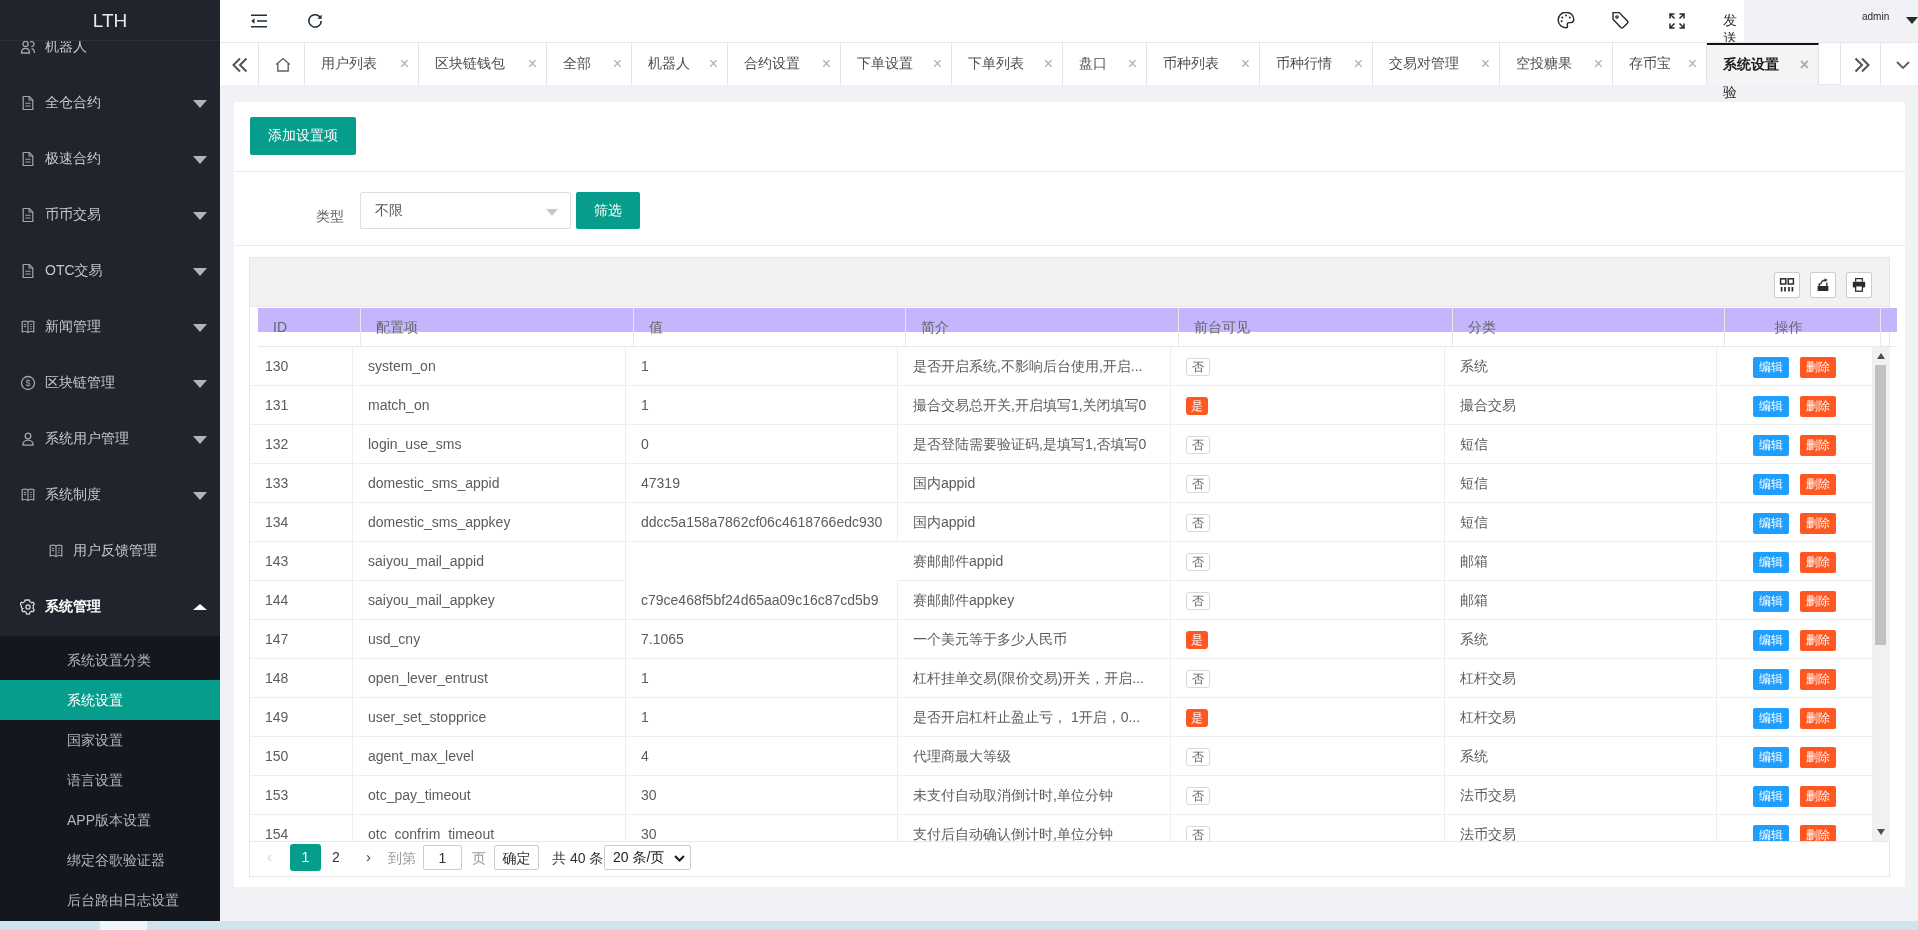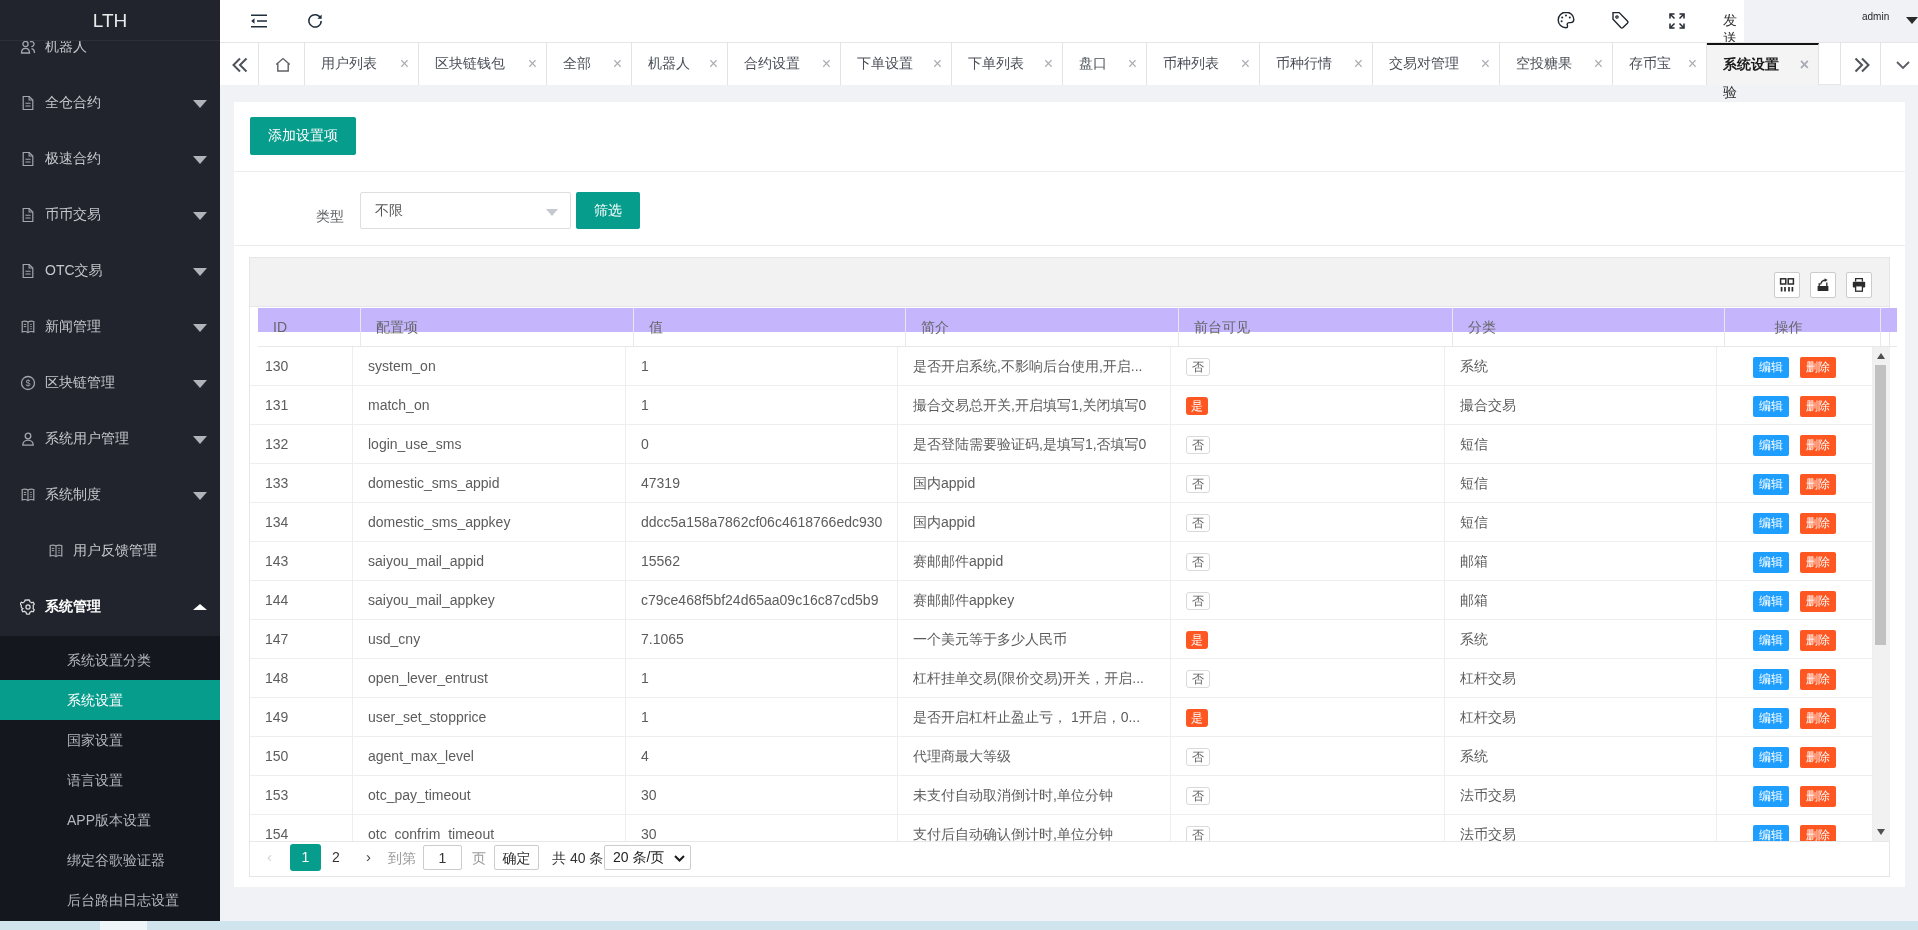--- a/index.html
+++ b/index.html
@@ -408,21 +408,20 @@
           <div class="tc" style="left:103px;width:273px;">domestic_sms_appkey</div>
           <div class="tc" style="left:376px;width:272px;">ddcc5a158a7862cf06c4618766edc930</div>
           <div class="tc" style="left:648px;width:273px;">国内appid</div>
           <div class="tc" style="left:921px;width:274px;"><span class="tagno">否</span></div>
           <div class="tc" style="left:1195px;width:272px;">短信</div>
           <div class="tc" style="left:1467px;width:156px;text-align:center;padding-left:0;"><span class="bedit">编辑</span><span class="bdel">删除</span></div>
         </div>
 <div class="trow">
           <div class="tc" style="left:0px;width:103px;">143</div>
           <div class="tc" style="left:103px;width:273px;">saiyou_mail_appid</div>
-          <div class="tc" style="left:376px;width:272px;">15562</div>
           <div class="tc" style="left:648px;width:273px;">赛邮邮件appid</div>
           <div class="tc" style="left:921px;width:274px;"><span class="tagno">否</span></div>
           <div class="tc" style="left:1195px;width:272px;">邮箱</div>
           <div class="tc" style="left:1467px;width:156px;text-align:center;padding-left:0;"><span class="bedit">编辑</span><span class="bdel">删除</span></div>
         </div>
 <div class="trow">
           <div class="tc" style="left:0px;width:103px;">144</div>
           <div class="tc" style="left:103px;width:273px;">saiyou_mail_appkey</div>
           <div class="tc" style="left:376px;width:272px;">c79ce468f5bf24d65aa09c16c87cd5b9</div>
           <div class="tc" style="left:648px;width:273px;">赛邮邮件appkey</div>

